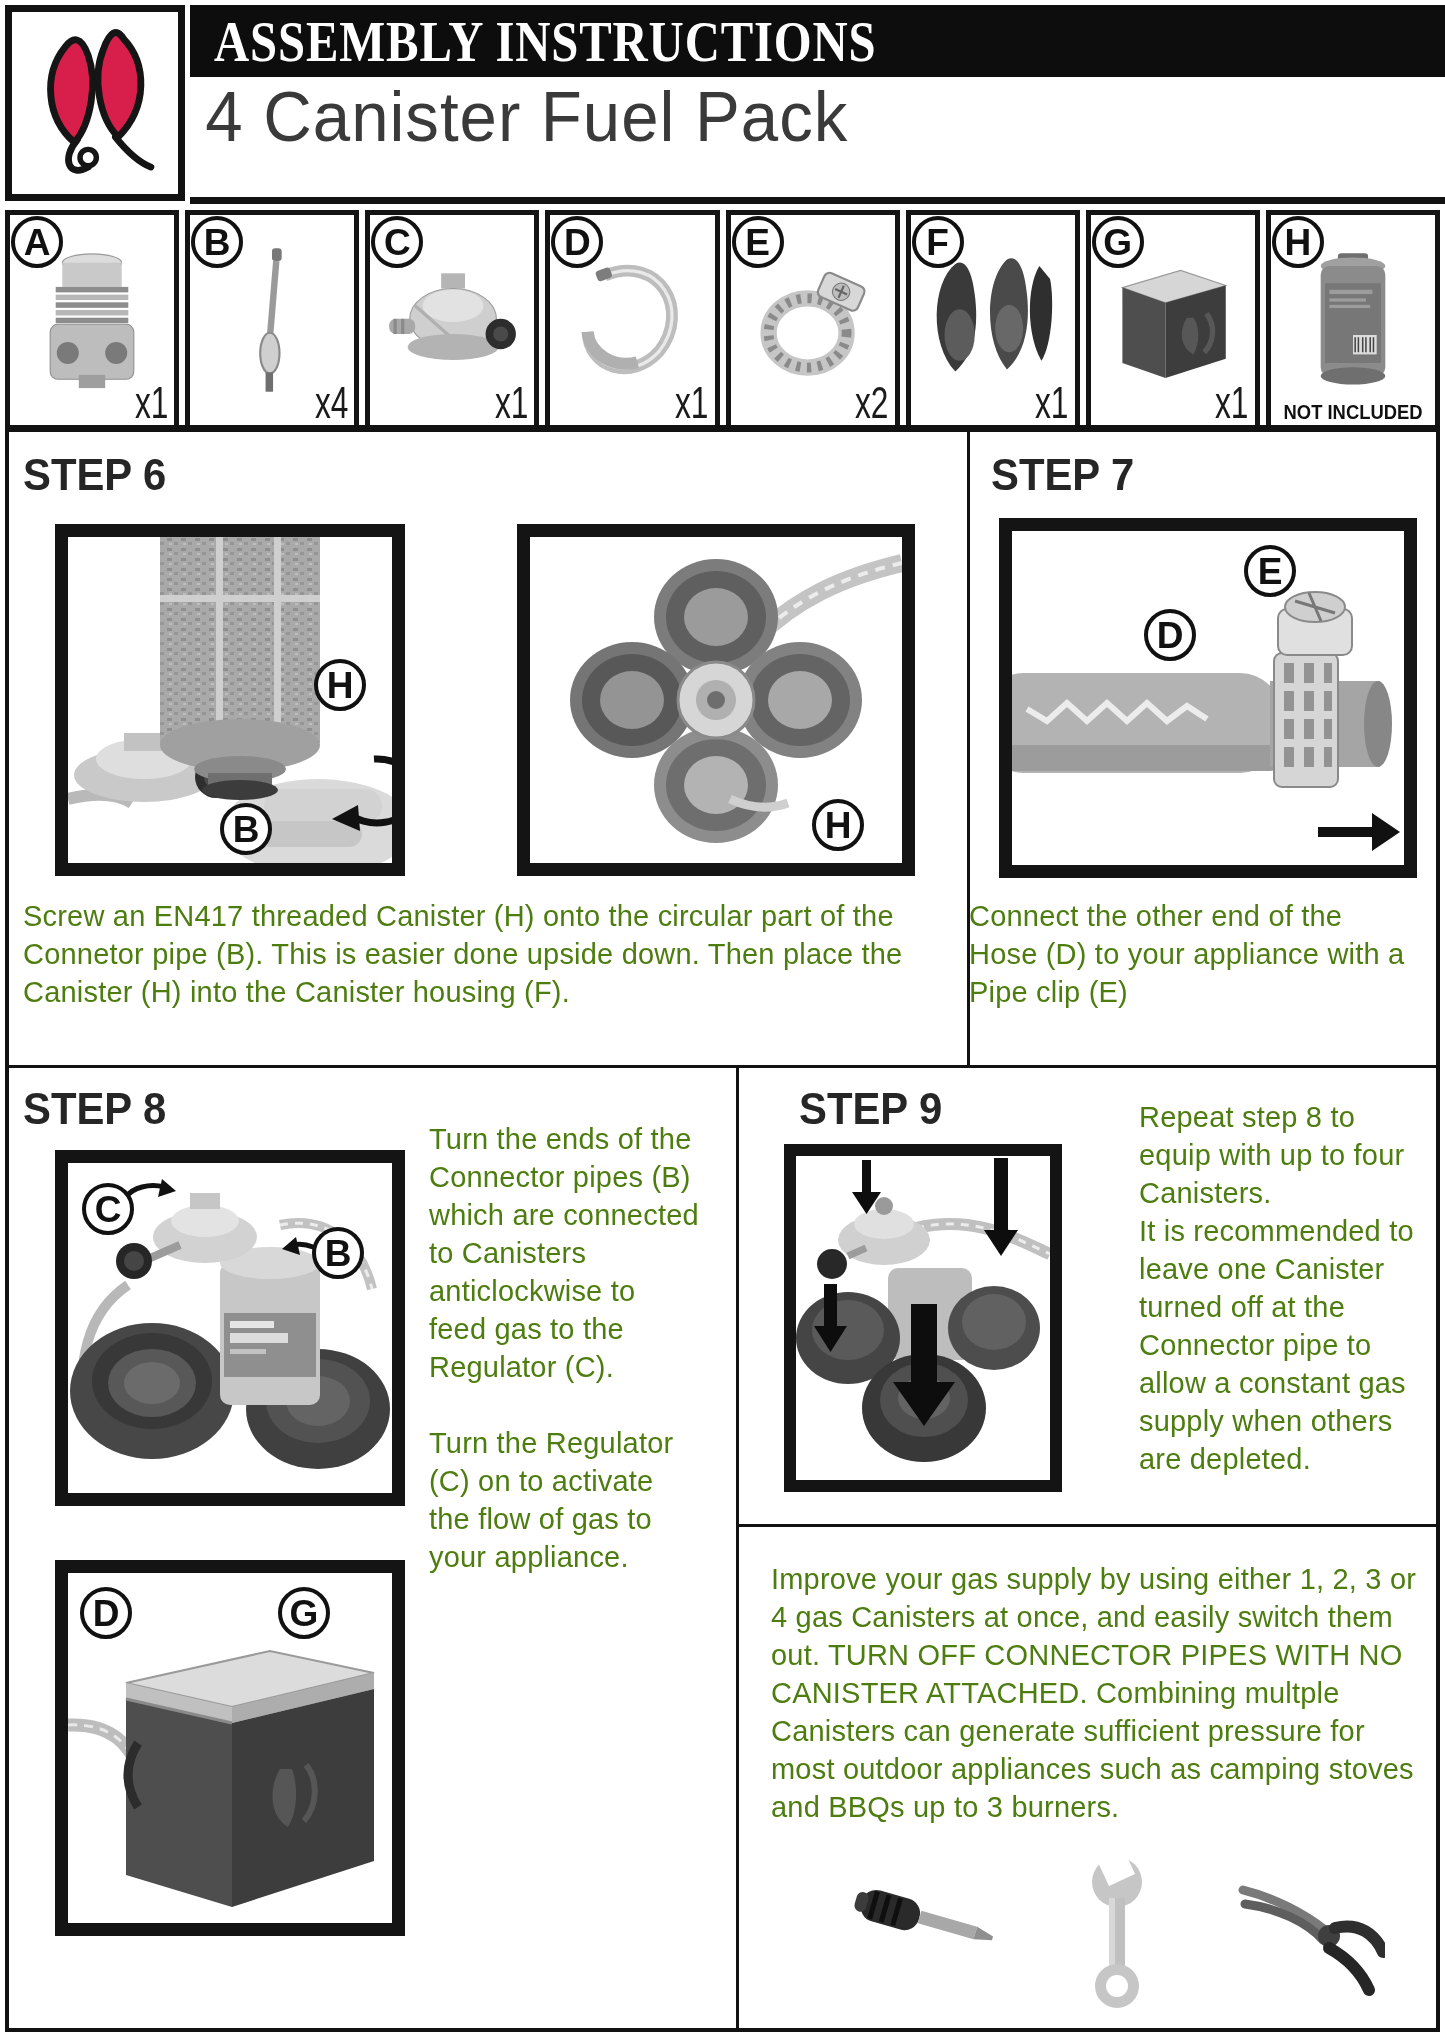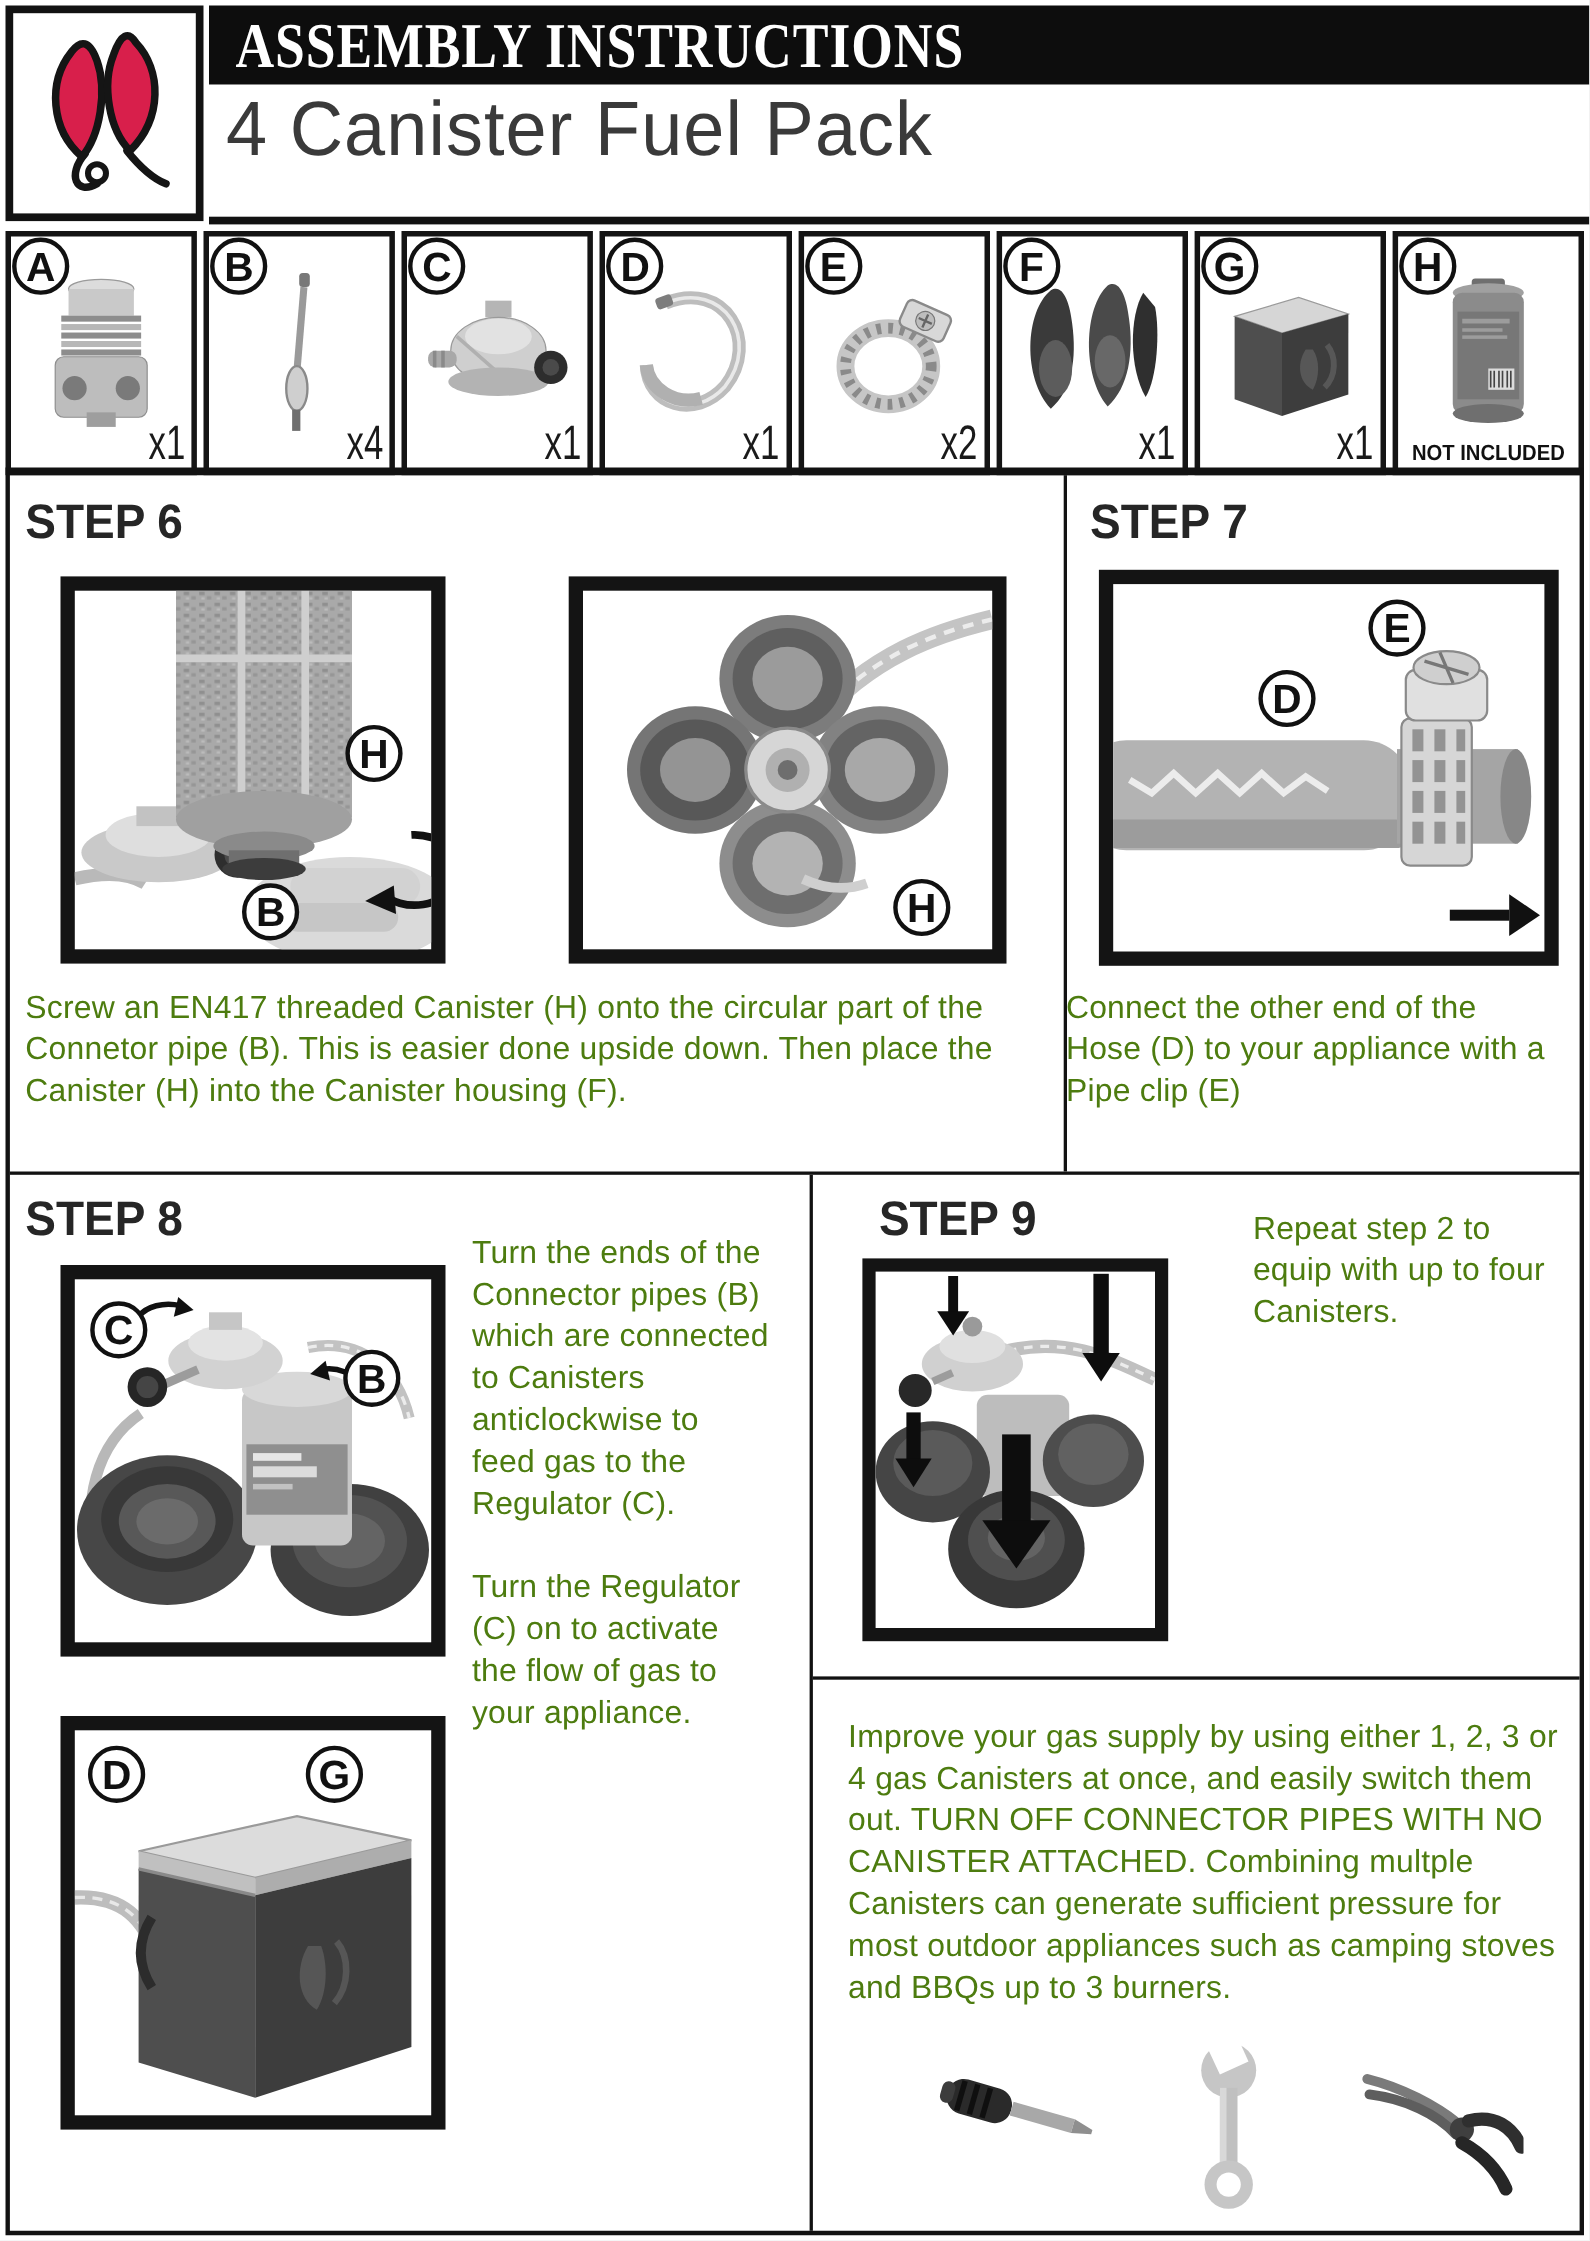--- a/index.html
+++ b/index.html
@@ -404,21 +404,22 @@
             <polygon points="188,74 222,74 205,100"></polygon>
           <rect x="28" y="128" width="13" height="46"></rect>
             <polygon points="18,170 51,170 34.5,196"></polygon>
           <rect x="115" y="148" width="26" height="82"></rect>
             <polygon points="97,226 159,226 128,270"></polygon>
         </g>
       </svg>
     </div>
 
     <div class="body-text" style="left:1130px;top:666px;width:285px;">
-      <p style="margin:0;">Repeat step 2 to equip with up to four Canisters.</p>
+      <p style="margin:0;">Repeat step 8 to equip with up to four Canisters.</p>
+      <p style="margin:0;">It is recommended to leave one Canister turned off at the Connector pipe to allow a constant gas supply when others are depleted.</p>
     </div>
 
     <div class="body-text" style="left:762px;top:1128px;width:655px;">
       <p>Improve your gas supply by using either 1, 2, 3 or 4 gas Canisters at once, and easily switch them out. TURN OFF CONNECTOR PIPES WITH NO CANISTER ATTACHED. Combining multple Canisters can generate sufficient pressure for most outdoor appliances such as camping stoves and BBQs up to 3 burners.</p>
     </div>
 
     <div class="tools-row">
       <svg width="150" height="150" viewBox="0 0 150 150">
         <g transform="rotate(16 75 75)">
           <rect x="8" y="52" width="60" height="32" rx="15" fill="#2a2a2a"></rect>

